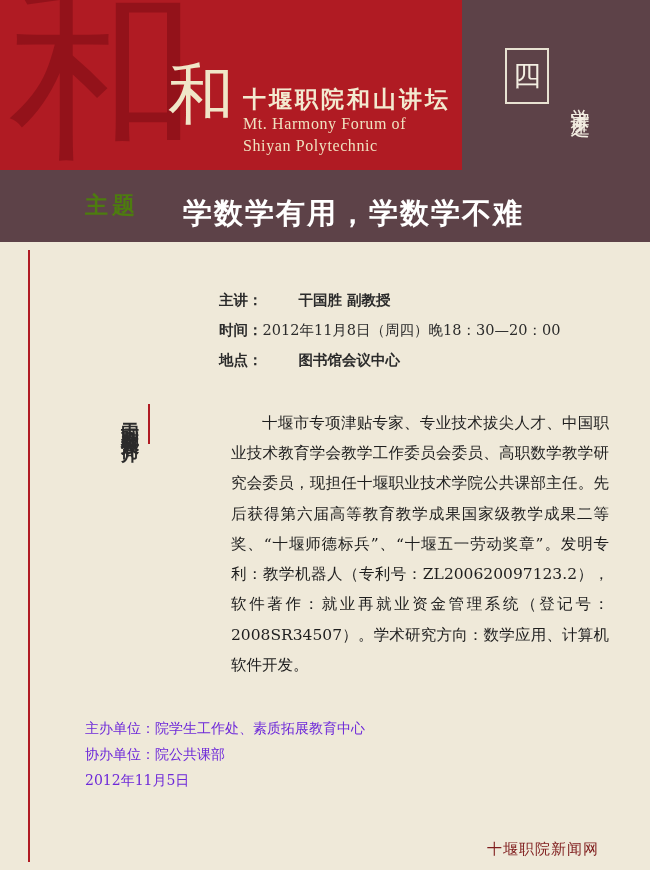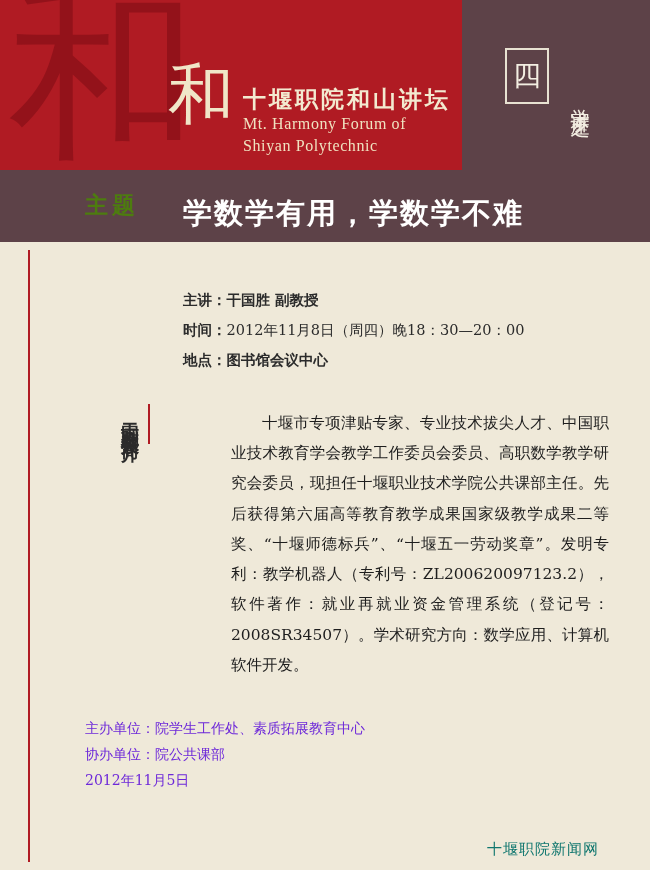--- a/index.html
+++ b/index.html
@@ -141,21 +141,21 @@
   
   .info {
     position: absolute;
     left: 183px; top: 285px;
     font-family: "DejaVu Serif", serif;
     font-size: 14.5px;
     color: #2b2b2b;
     line-height: 2.0;
   }
   .info div { white-space: nowrap; }
-  .info .k { font-weight: bold; }
+  .info .k { font-weight: bold; margin-left: 36px; }
 
   
   .bio-caption {
     position: absolute;
     left: 120px; top: 408px;
     width: 22px;
     writing-mode: vertical-rl;
     font-family: "DejaVu Serif", serif;
     font-size: 18px;
     font-weight: bold;
@@ -191,21 +191,21 @@
     font-family: "DejaVu Serif", serif;
     font-size: 14px;
     color: #6d28d9;
     line-height: 1.85;
   }
 
   
   .watermark {
     position: absolute;
     left: 487px; top: 840px;
-    color: #0f766e;
+    color: #7f1d1d;
     font-family: "DejaVu Serif", serif;
     font-size: 15px;
     letter-spacing: 1px;
   }
 </style>
 </head>
 <body>
 
 <div id="poster">
 

